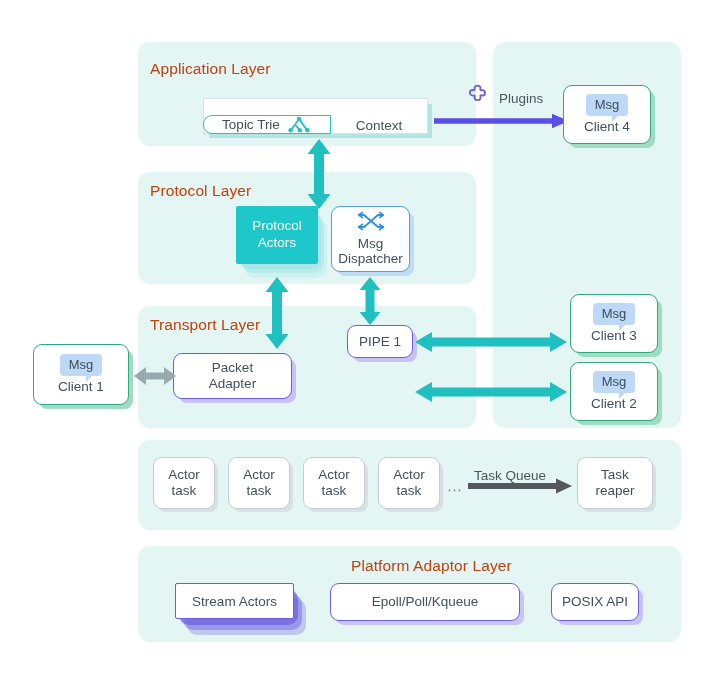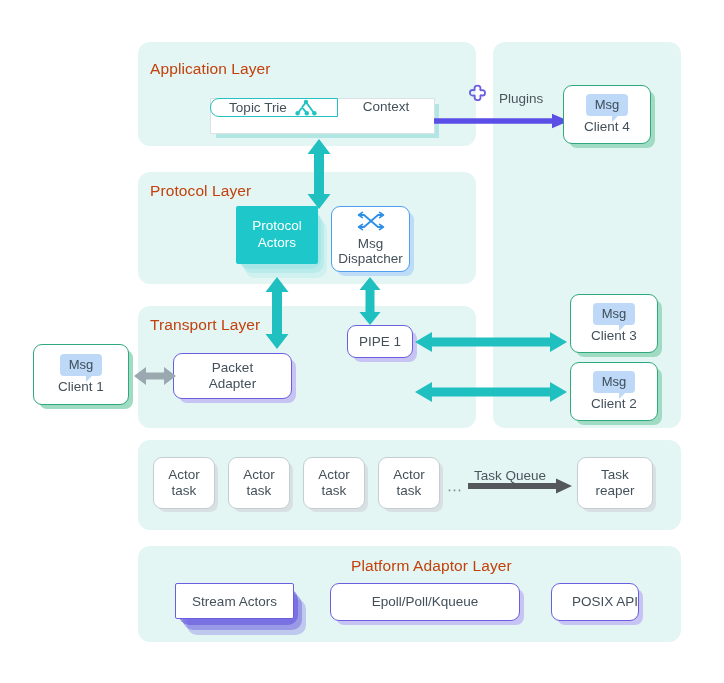--- a/index.html
+++ b/index.html
@@ -68,22 +68,21 @@
 
   
   .combo {
     position: absolute;
     box-sizing: border-box;
     background: #ffffff;
     border: 1.4px solid #d9e3e6;
     border-radius: 0;
     box-shadow: 5px 5px 0 -1px #b2e6e2;
     display: flex;
-    align-items: flex-start;
-    margin-left: 7px;
+    align-items: flex-end;
   }
   .combo-cell {
     display: flex;
     align-items: center;
     justify-content: center;
     gap: 6px;
     font-size: 13.5px;
     color: #43505a;
     white-space: nowrap;
   }
@@ -352,17 +351,17 @@
     <div class="layer" style="left:4px; top:6px; width:119px; height:36px; opacity:.70;"></div>
     <div class="top" style="width:119px; height:36px;">
       <span>Stream Actors</span>
     </div>
   </div>
 
   <div class="node n-purple" style="left:330px; top:583px; width:190px; height:38px;">
     <span>Epoll/Poll/Kqueue</span>
   </div>
 
-  <div class="node n-purple" style="left:551px; top:583px; width:88px; height:38px;align-items:flex-end;">
+  <div class="node n-purple" style="left:551px; top:583px; width:88px; height:38px;">
     <span>POSIX API</span>
   </div>
 
 </div>
 
 </body></html>

